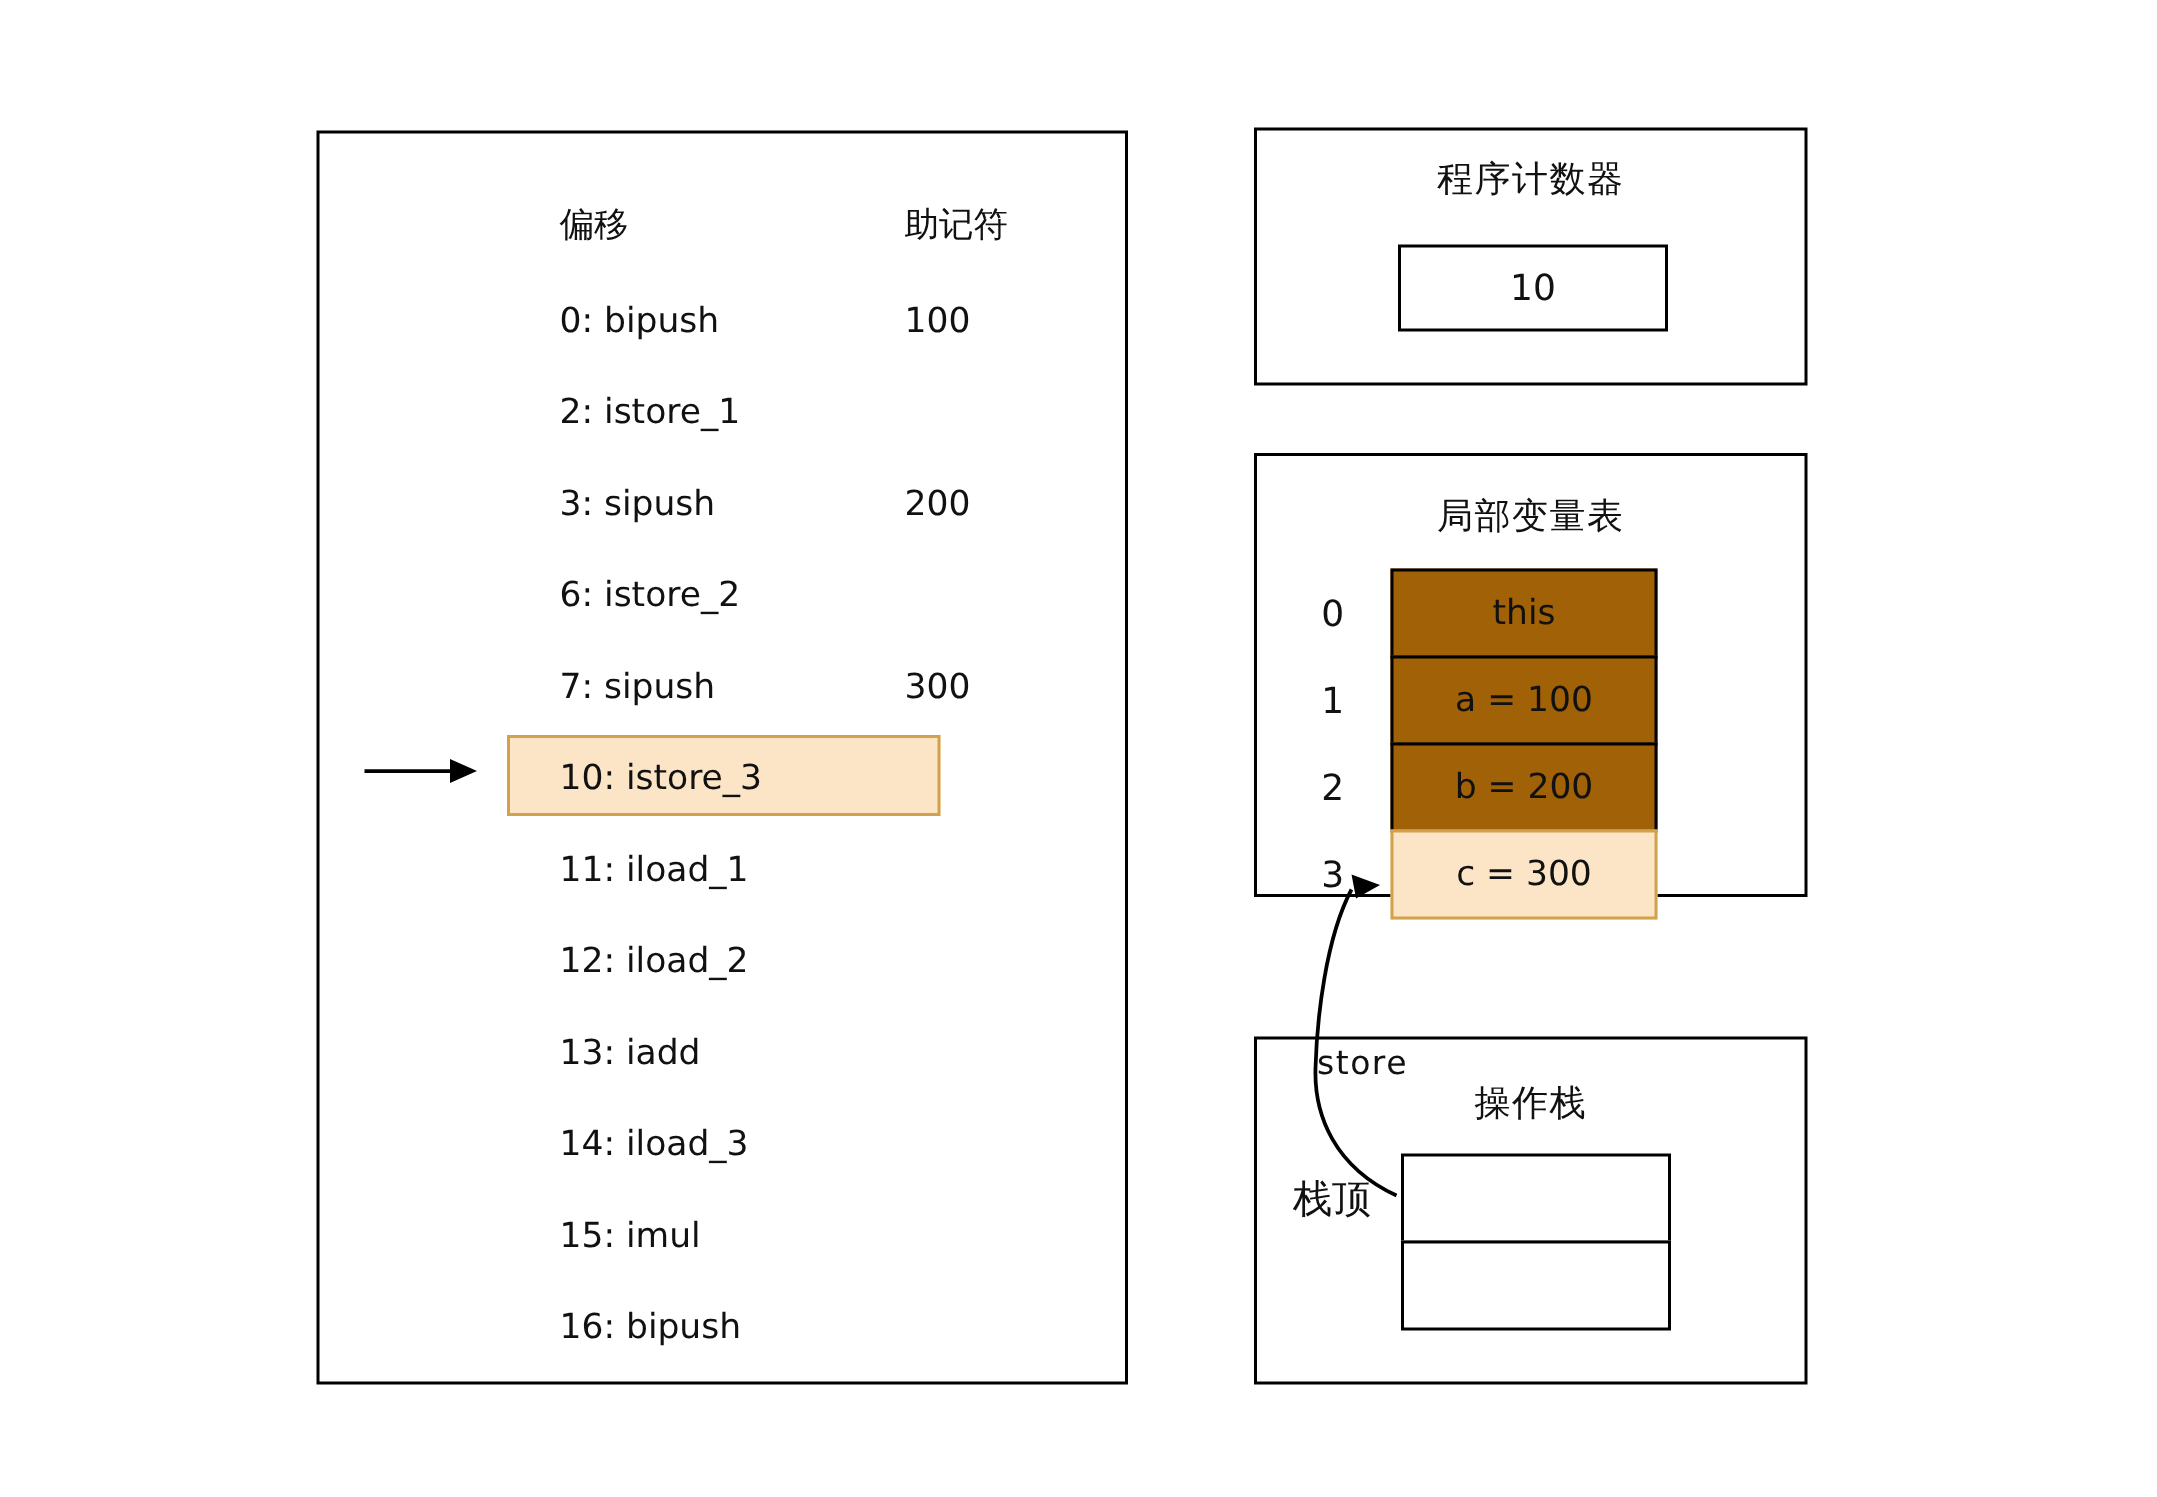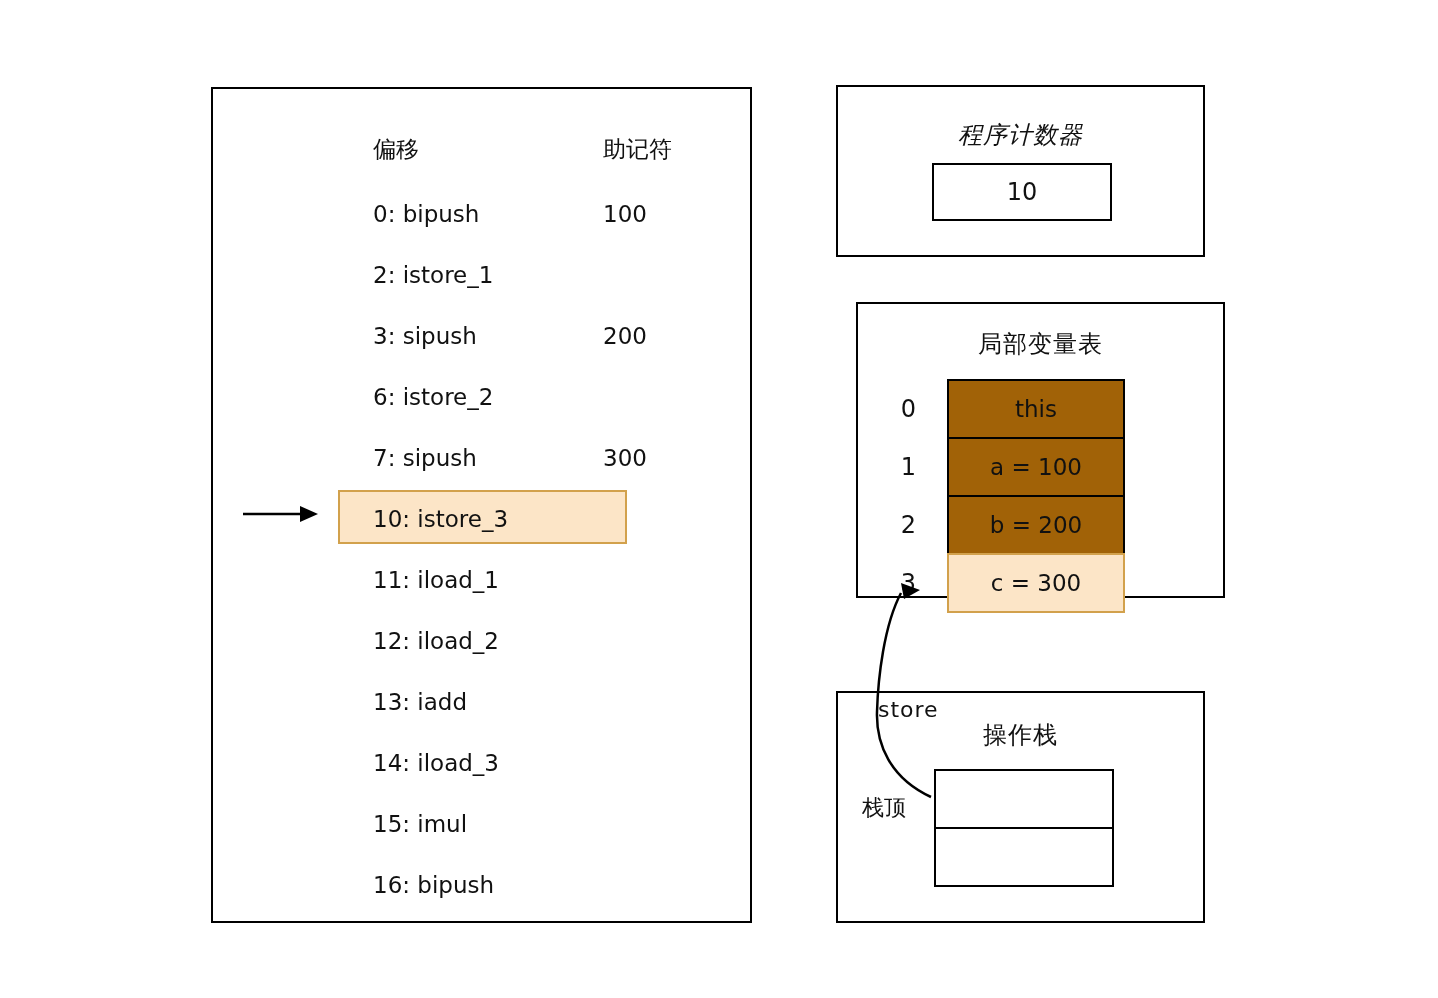--- a/index.html
+++ b/index.html
@@ -41,31 +41,31 @@
   .highlight-box {
     position: absolute;
     left: 125px; top: 401px; width: 289px; height: 54px;
     background: var(--highlight-fill);
     border: 2px solid var(--highlight-border);
     z-index: 0;
   }
 
   
   .pc-panel { left: 836px; top: 85px; width: 369px; height: 172px; }
-  .pc-panel .panel-title { top: 32px; font-style: italic; }
+  .pc-panel .panel-title { top: 16px; }
   .pc-value-box {
     position: absolute;
     left: 94px; top: 76px; width: 180px; height: 58px;
     border: 2px solid var(--stroke);
     display: flex; align-items: center; justify-content: center;
     font-size: 24px;
   }
 
   
-  .lv-panel { left: 856px; top: 302px; width: 369px; height: 296px; }
+  .lv-panel { left: 836px; top: 302px; width: 369px; height: 296px; }
   .lv-panel .panel-title { top: 24px; }
   .lv-rows { position: absolute; left: 0; top: 75px; }
   .lv-row { display: flex; align-items: center; }
   .lv-row + .lv-row { margin-top: -2px; }
   .lv-index { width: 89px; padding-left: 12px; text-align: center; font-size: 24px; }
   .lv-cell {
     width: 178px; height: 60px;
     border: 2px solid var(--stroke);
     display: flex; align-items: center; justify-content: center;
     font-size: 23px;
@@ -80,21 +80,21 @@
   
   .stack-panel { left: 836px; top: 691px; width: 369px; height: 232px; }
   .stack-panel .panel-title { top: 26px; }
   .stack-cells { position: absolute; left: 96px; top: 76px; }
   .stack-cell {
     width: 180px; height: 60px;
     border: 2px solid var(--stroke);
     background: #fff;
   }
   .stack-cell + .stack-cell { margin-top: -2px; }
-  .stack-top-label { position: absolute; left: 24px; top: 100px; font-size: 22px; }
+  .stack-top-label { position: absolute; left: 24px; top: 89px; font-size: 26px; }
 
   
   .store-label { position: absolute; left: 878px; top: 657px; font-size: 22px; letter-spacing: 1px; margin-top: 40px; }
 
   
   .arrows-overlay {
     position: absolute; left: 0; top: 0; width: 1438px; height: 998px;
     pointer-events: none;
   }
 </style>

